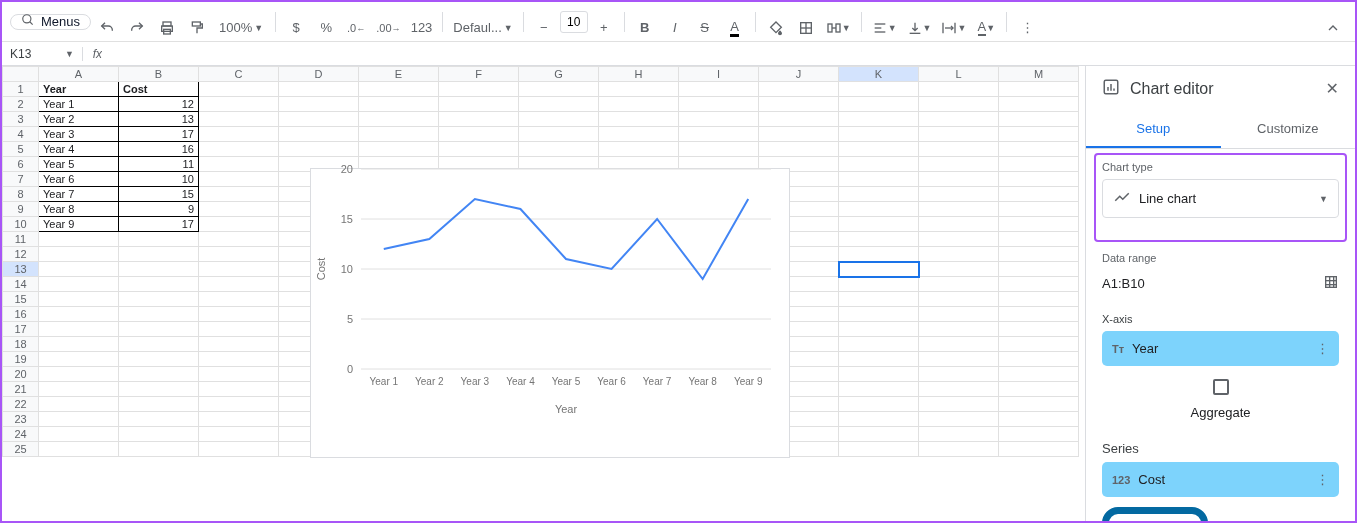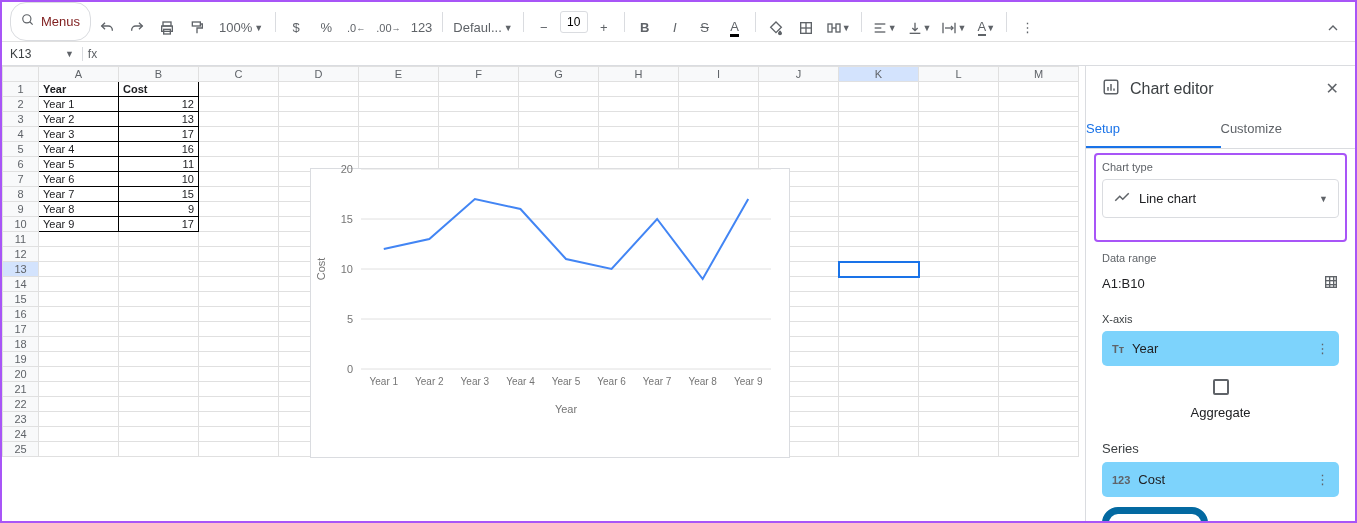--- a/index.html
+++ b/index.html
@@ -1,29 +1,29 @@
 <!DOCTYPE html>
 <html><head>
 <meta charset="utf-8">
 <style>
 * { box-sizing: border-box; margin: 0; padding: 0; }
 body { font-family: Arial, sans-serif; font-size: 13px; color: #202124; background: #fff; }
 .app { display: flex; flex-direction: column; width: 1357px; height: 523px; border: 2px solid #a855f7; }
 .toolbar { height: 40px; display: flex; align-items: center; padding: 0 8px; gap: 2px; border-bottom: 1px solid #e0e0e0; }
 .toolbar .btn { display: flex; align-items: center; justify-content: center; height: 28px; min-width: 28px; padding: 0 4px; border-radius: 4px; cursor: pointer; color: #5f6368; margin-top: 12px; }
 .toolbar .sep { width: 1px; height: 20px; background: #dadce0; margin: 0 4px; }
-.toolbar .menus-btn { border: 1px solid #dadce0; border-radius: 16px; padding: 0 10px; height: 39px; display: flex; align-items: center; gap: 6px; color: #7f1d1d; }
+.toolbar .menus-btn { border: 1px solid #dadce0; border-radius: 16px; padding: 0 10px; height: 16px; display: flex; align-items: center; gap: 6px; color: #0f172a; }
 .toolbar .zoom { padding: 0 6px; }
 .toolbar .font-size-box { display: flex; align-items: center; gap: 2px; }
 .toolbar .font-size-input { width: 28px; height: 22px; border: 1px solid #dadce0; text-align: center; font-size: 12px; border-radius: 3px; }
 .toolbar .expand { margin-left: auto; }
 .namebox-row { height: 24px; display: flex; align-items: center; border-bottom: 1px solid #dadce0; }
 .namebox { width: 80px; padding: 0 8px; font-size: 12px; color: #3c4043; display: flex; align-items: center; justify-content: space-between; }
 .namebox .dd { font-size: 9px; color: #5f6368; }
-.fx-icon { width: 20px; text-align: center; color: #5f6368; font-size: 12px; border-left: 1px solid #dadce0; }
+.fx-icon { width: 20px; text-align: right; font-style: italic; color: #5f6368; font-size: 12px; border-left: 1px solid #dadce0; }
 .fx-input { flex: 1; border: none; outline: none; padding: 0 6px; height: 100%; font-size: 12px; }
 .content { flex: 1; display: flex; overflow: hidden; }
 .sheet-area { flex: 1; position: relative; overflow: hidden; }
 .grid { position: absolute; top: 0; left: 0; }
 .grid table { border-collapse: collapse; }
 .grid th, .grid td { border: 1px solid #e0e0e0; font-size: 11px; height: 15px; }
 .grid .corner { width: 36px; background: #f8f9fa; }
 .grid .col-h { background: #f8f9fa; text-align: center; font-weight: normal; color: #5f6368; width: 80px; }
 .grid .row-h { background: #f8f9fa; text-align: center; font-weight: normal; color: #5f6368; width: 36px; }
 .grid .row-h.sel { background: #d3e3fd; }
@@ -34,21 +34,21 @@
 .grid td.r { text-align: right; }
 .grid td.selected { outline: 2px solid #1a73e8; outline-offset: -1px; }
 .chart { position: absolute; background: #fff; border: 1px solid #dadce0; }
 .chart-title { font-size: 15px; color: #757575; padding: 14px 0 8px 18px; }
 .chart-svg { display: block; }
 .editor { width: 270px; border-left: 1px solid #dadce0; display: flex; flex-direction: column; background: #fff; overflow-y: auto; }
 .editor-header { display: flex; align-items: center; padding: 12px 16px; gap: 10px; }
 .editor-header .title { font-size: 16px; color: #3c4043; flex: 1; }
 .editor-header .close { cursor: pointer; color: #5f6368; font-size: 16px; }
 .editor-tabs { display: flex; border-bottom: 1px solid #dadce0; }
-.editor-tab { flex: 1; padding: 10px 0; font-size: 13px; color: #5f6368; cursor: pointer; }
+.editor-tab { flex: 1; text-align: center; padding: 10px 0; font-size: 13px; color: #5f6368; cursor: pointer; }
 .editor-tab.active { color: #1a73e8; border-bottom: 2px solid #1a73e8; font-weight: 500; }
 .editor-body { padding: 12px 16px; flex: 1; overflow-y: auto; }
 .editor-section { margin-bottom: 16px; }
 .editor-label { font-size: 11px; color: #5f6368; margin-bottom: 6px; }
 .editor-select { border: 1px solid #dadce0; border-radius: 4px; padding: 8px 10px; display: flex; align-items: center; gap: 8px; cursor: pointer; font-size: 13px; }
 .editor-select .dd { margin-left: auto; font-size: 9px; color: #5f6368; }
 .editor-row { display: flex; align-items: center; justify-content: space-between; font-size: 13px; padding: 4px 0; }
 .editor-grid-icon { color: #5f6368; cursor: pointer; }
 .editor-chip { background: #7dd3fc; border-radius: 5px; padding: 10px; display: flex; align-items: center; gap: 8px; font-size: 13px; cursor: pointer; }
 .editor-chip .more { margin-left: auto; color: #5f6368; }

